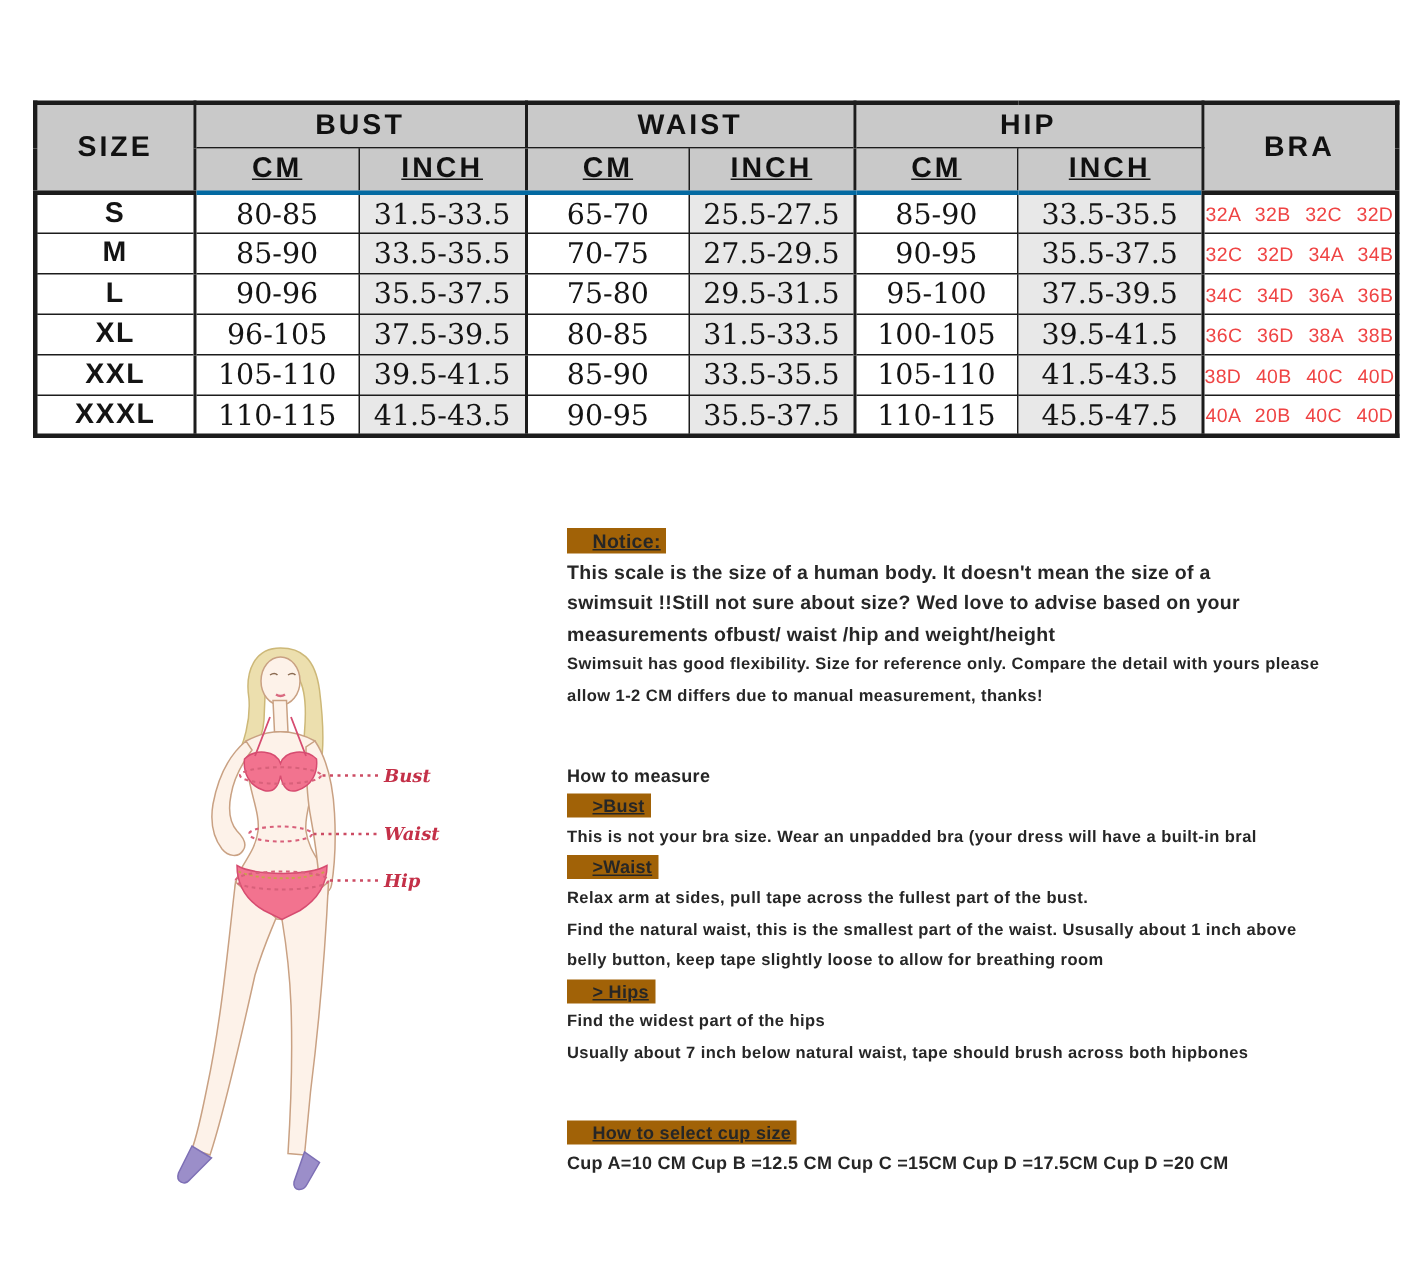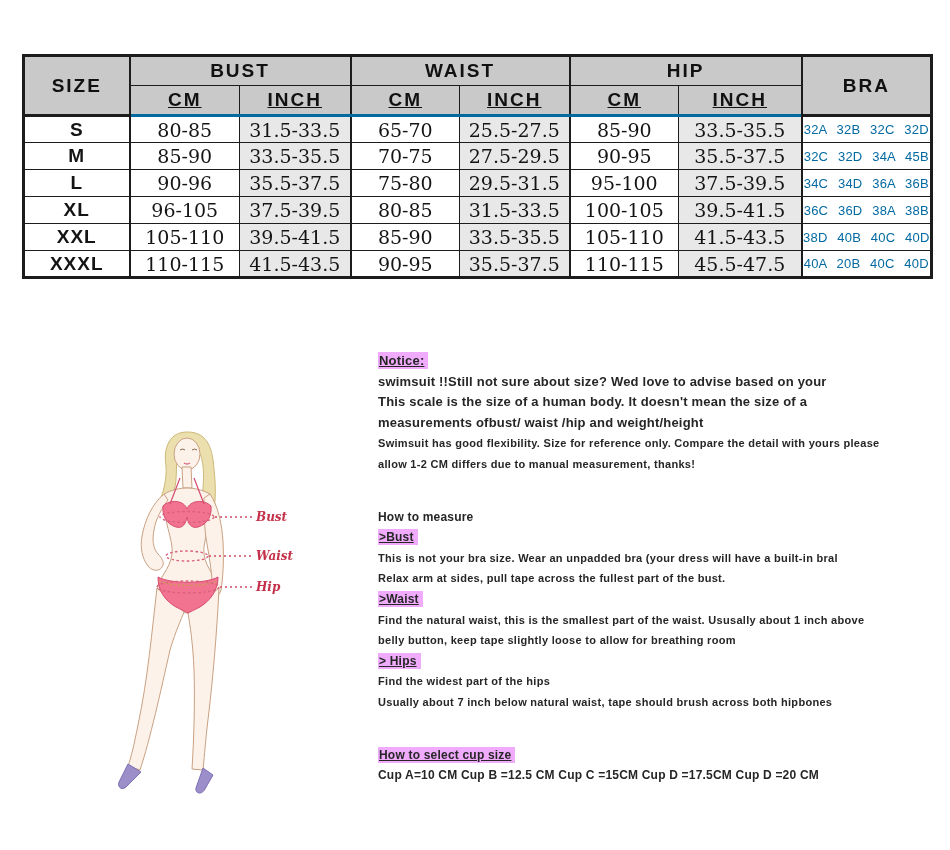--- a/index.html
+++ b/index.html
@@ -6,21 +6,21 @@
   html, body { background: #ffffff; }
   body {
     width: 950px; height: 850px;
     font-family: "Liberation Sans", sans-serif;
     position: relative; overflow: hidden;
   }
   .page { position: absolute; inset: 0; background: #fff; }
 
   
   table.size-chart {
-    position: absolute; left: 22px; top: 54px;
+    position: absolute; left: 22px; top: 67px;
     border-collapse: collapse; table-layout: fixed;
     width: 908px;
     border: 3px solid #1c1c1c;
   }
   .size-chart th, .size-chart td {
     border: 1px solid #1c1c1c;
     text-align: center; vertical-align: middle;
     padding: 0; overflow: hidden; white-space: nowrap;
   }
   .size-chart thead th {
@@ -37,39 +37,39 @@
     font-family: "DejaVu Serif", "Liberation Serif", serif;
     font-size: 19px; color: #141414; background: #fff;
   }
   .size-chart tbody td.size-col {
     font-family: "Liberation Sans", sans-serif;
     font-weight: bold; font-size: 19px; letter-spacing: 1px;
   }
   .size-chart tbody td.shade { background: #e8e8e8; margin-left: 45px; }
   .size-chart tbody td.bra-col {
     font-family: "Liberation Sans", sans-serif;
-    font-size: 13px; letter-spacing: 0.2px; word-spacing: 6px; color: #0369a1;
+    font-size: 13px; letter-spacing: 0.2px; word-spacing: 6px; color: #ef4444;
   }
 
   
   .notice {
     position: absolute; left: 378px; top: 351px; width: 560px;
     color: #262626; font-weight: bold; line-height: 20.6px;
     white-space: nowrap;
   }
   .notice .ln { height: 20.6px; }
   .s13 { font-size: 13px; letter-spacing: 0.2px; }
   .s12 { font-size: 12px; letter-spacing: 0.2px; }
   .s11 { font-size: 11px; letter-spacing: 0.3px; }
   .gap19 { }
   .gap20 { margin-top: 32px; }
   .hl {
-    background: #f0abfc;
+    background: #a16207;
     text-decoration: underline;
-    padding: 1px 4px 1px 1px;
+    padding: 1px 4px 1px 17px;
   }
 
   
   .figure-wrap { position: absolute; left: 100px; top: 420px; width: 240px; height: 400px; }
   .figure-wrap svg { width: 100%; height: 100%; display: block; }
   .fig-label {
     font-family: "DejaVu Serif", serif;
     font-style: italic; font-weight: bold;
     font-size: 12px; fill: #c43048;
   }
@@ -119,21 +119,21 @@
         <td class="gl bra-col">32A 32B 32C 32D</td>
       </tr>
       <tr>
         <td class="size-col">M</td>
         <td class="gl">85-90</td>
         <td class="shade">33.5-35.5</td>
         <td class="gl">70-75</td>
         <td class="shade">27.5-29.5</td>
         <td class="gl">90-95</td>
         <td class="shade">35.5-37.5</td>
-        <td class="gl bra-col">32C 32D 34A 45B</td>
+        <td class="gl bra-col">32C 32D 34A 34B</td>
       </tr>
       <tr>
         <td class="size-col">L</td>
         <td class="gl">90-96</td>
         <td class="shade">35.5-37.5</td>
         <td class="gl">75-80</td>
         <td class="shade">29.5-31.5</td>
         <td class="gl">95-100</td>
         <td class="shade">37.5-39.5</td>
         <td class="gl bra-col">34C 34D 36A 36B</td>
@@ -209,32 +209,32 @@
       <line x1="120" y1="167" x2="152" y2="167" stroke="#cc4b63" stroke-width="1.6" stroke-dasharray="2 3"></line>
 
       <text class="fig-label" x="156" y="101">Bust</text>
       <text class="fig-label" x="156" y="140">Waist</text>
       <text class="fig-label" x="156" y="171">Hip</text>
     </svg>
   </div>
 
   <div class="notice">
     <div class="ln s13"><span class="hl">Notice:</span></div>
+    <div class="ln s13">This scale is the size of a human body. It doesn't mean the size of a</div>
     <div class="ln s13">swimsuit !!Still not sure about size? Wed love to advise based on your</div>
-    <div class="ln s13">This scale is the size of a human body. It doesn't mean the size of a</div>
     <div class="ln s13">measurements ofbust/ waist /hip and weight/height</div>
 
     <div class="ln s11 gap19">Swimsuit has good flexibility. Size for reference only. Compare the detail with yours please</div>
     <div class="ln s11">allow 1-2 CM differs due to manual measurement, thanks!</div>
 
     <div class="ln s12 gap20">How to measure</div>
     <div class="ln s12"><span class="hl">&gt;Bust</span></div>
     <div class="ln s11">This is not your bra size. Wear an unpadded bra (your dress will have a built-in bral</div>
+    <div class="ln s12"><span class="hl">&gt;Waist</span></div>
     <div class="ln s11">Relax arm at sides, pull tape across the fullest part of the bust.</div>
-    <div class="ln s12"><span class="hl">&gt;Waist</span></div>
     <div class="ln s11">Find the natural waist, this is the smallest part of the waist. Ususally about 1 inch above</div>
     <div class="ln s11">belly button, keep tape slightly loose to allow for breathing room</div>
     <div class="ln s12"><span class="hl">&gt; Hips</span></div>
     <div class="ln s11">Find the widest part of the hips</div>
     <div class="ln s11">Usually about 7 inch below natural waist, tape should brush across both hipbones</div>
 
     <div class="ln s12 gap20"><span class="hl">How to select cup size</span></div>
     <div class="ln s12">Cup A=10 CM Cup B =12.5 CM Cup C =15CM Cup D =17.5CM Cup D =20 CM</div>
   </div>
 

